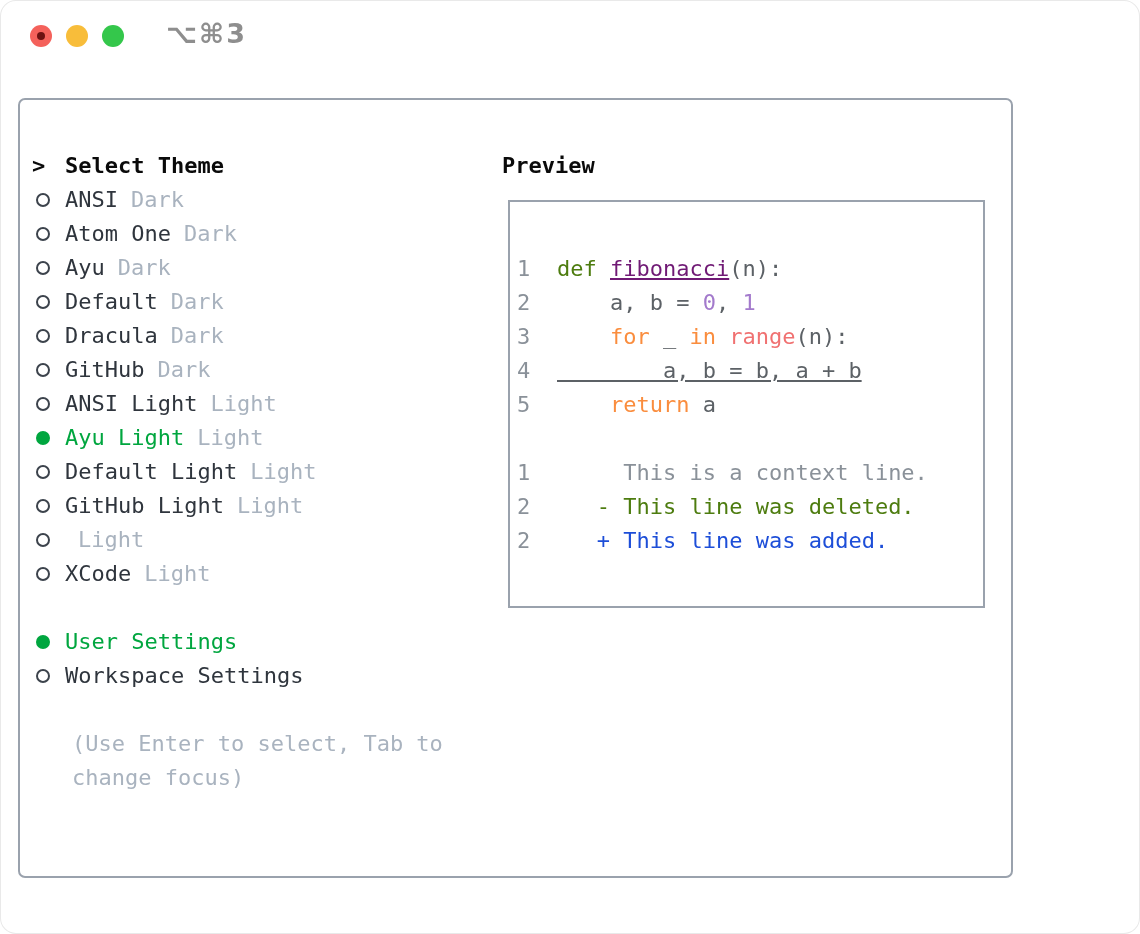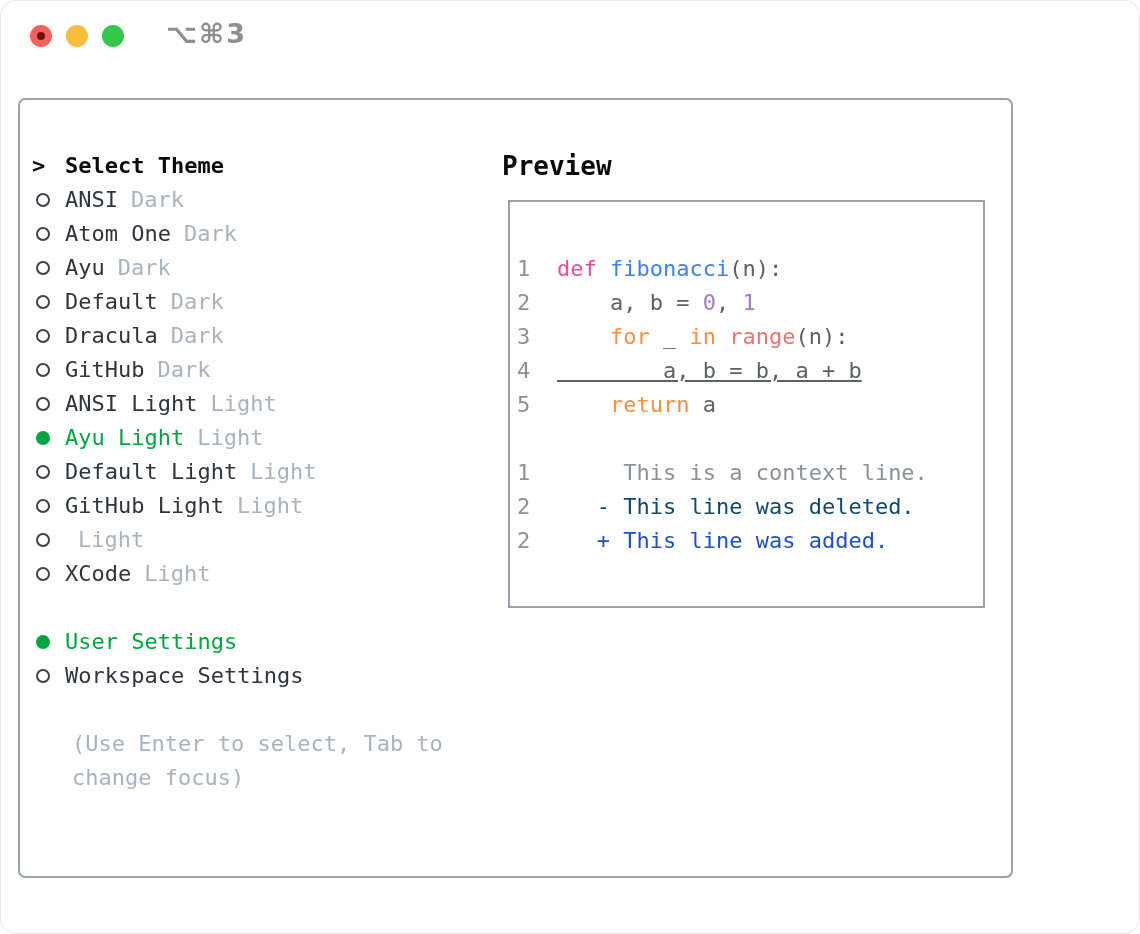--- a/index.html
+++ b/index.html
@@ -34,21 +34,21 @@
   .marker{flex:0 0 33px;display:flex;align-items:center;}
   .radio{width:14px;height:14px;border:2px solid #3c434c;border-radius:50%;box-sizing:border-box;margin-left:4px;background:transparent;}
   .row.selected .radio{background:var(--green);border-color:var(--green);}
   .row.selected .label{color:var(--green);}
   .row .label{color:#2f353d;white-space:pre;text-align:center;}
   .row .tag{color:#a9b3bf;margin-left:13px;white-space:pre;}
   .row.header .label, .row.header .marker{font-weight:bold;color:#0a0a0a;}
   .spacer{height:34px;}
   .hint{color:#a9b3bf;width:420px;margin-left:40px;}
   
-  .preview-header{position:absolute;left:502px;top:149px;height:34px;line-height:34px;font-size:26px;font-weight:bold;color:#0a0a0a;}
+  .preview-header{position:absolute;left:502px;top:149px;height:34px;line-height:34px;font-size:22px;font-weight:bold;color:#0a0a0a;}
   .preview-box{
     position:absolute;left:508px;top:200px;width:477px;height:408px;
     border:2px solid #9aa2ad;box-sizing:border-box;background:#fff;
     padding:50px 0 0 7px;overflow:hidden;
   }
   .code-row{display:flex;height:34px;line-height:34px;font-size:22px;}
   .gutter{flex:0 0 40px;white-space:pre;}
   .code-text{white-space:pre;}
 </style>
 </head>
@@ -179,21 +179,21 @@
 
     <div class="hint">(Use Enter to select, Tab to change focus)</div>
   </div>
 
   <div class="preview-header">Preview</div>
 
   <div class="preview-box">
     <div>
         <div class="code-row">
     <span class="gutter" style="color: rgb(138, 145, 153);">1</span>
-    <span class="code-text"><span style="color: #ec4899;">def</span><span style="color: rgb(92, 97, 102);"> </span><span style="color: #3b82f6;">fibonacci</span><span style="color: rgb(92, 97, 102);">(n):</span></span>
+    <span class="code-text"><span style="color: #4d7c0f;">def</span><span style="color: rgb(92, 97, 102);"> </span><span style="color: #701a75; text-decoration: underline;">fibonacci</span><span style="color: rgb(92, 97, 102);">(n):</span></span>
   </div>
         <div class="code-row">
     <span class="gutter" style="color: rgb(138, 145, 153);">2</span>
     <span class="code-text"><span style="color: rgb(92, 97, 102);">    a, b = </span><span style="color: rgb(163, 122, 204);">0</span><span style="color: rgb(92, 97, 102);">, </span><span style="color: rgb(163, 122, 204);">1</span></span>
   </div>
         <div class="code-row">
     <span class="gutter" style="color: rgb(138, 145, 153);">3</span>
     <span class="code-text"><span style="color: rgb(92, 97, 102);">    </span><span style="color: rgb(250, 141, 62);">for</span><span style="color: rgb(92, 97, 102);"> _ </span><span style="color: rgb(250, 141, 62);">in</span><span style="color: rgb(92, 97, 102);"> </span><span style="color: rgb(240, 113, 113);">range</span><span style="color: rgb(92, 97, 102);">(n):</span></span>
   </div>
         <div class="code-row">
@@ -207,21 +207,21 @@
         <div class="code-row">
     <span class="gutter" style="color: rgb(138, 145, 153);"></span>
     <span class="code-text"></span>
   </div>
         <div class="code-row">
     <span class="gutter" style="color: rgb(138, 145, 153);">1</span>
     <span class="code-text"><span style="color: rgb(138, 145, 153);">     This is a context line.</span></span>
   </div>
         <div class="code-row">
     <span class="gutter" style="color: rgb(138, 145, 153);">2</span>
-    <span class="code-text"><span style="color: #0c4a6e;">   - This line was deleted.</span></span>
+    <span class="code-text"><span style="color: #4d7c0f;">   - This line was deleted.</span></span>
   </div>
         <div class="code-row">
     <span class="gutter" style="color: rgb(138, 145, 153);">2</span>
     <span class="code-text"><span style="color: #1d4ed8;">   + This line was added.</span></span>
   </div>
       </div>
   </div>
 
 </div>
 

